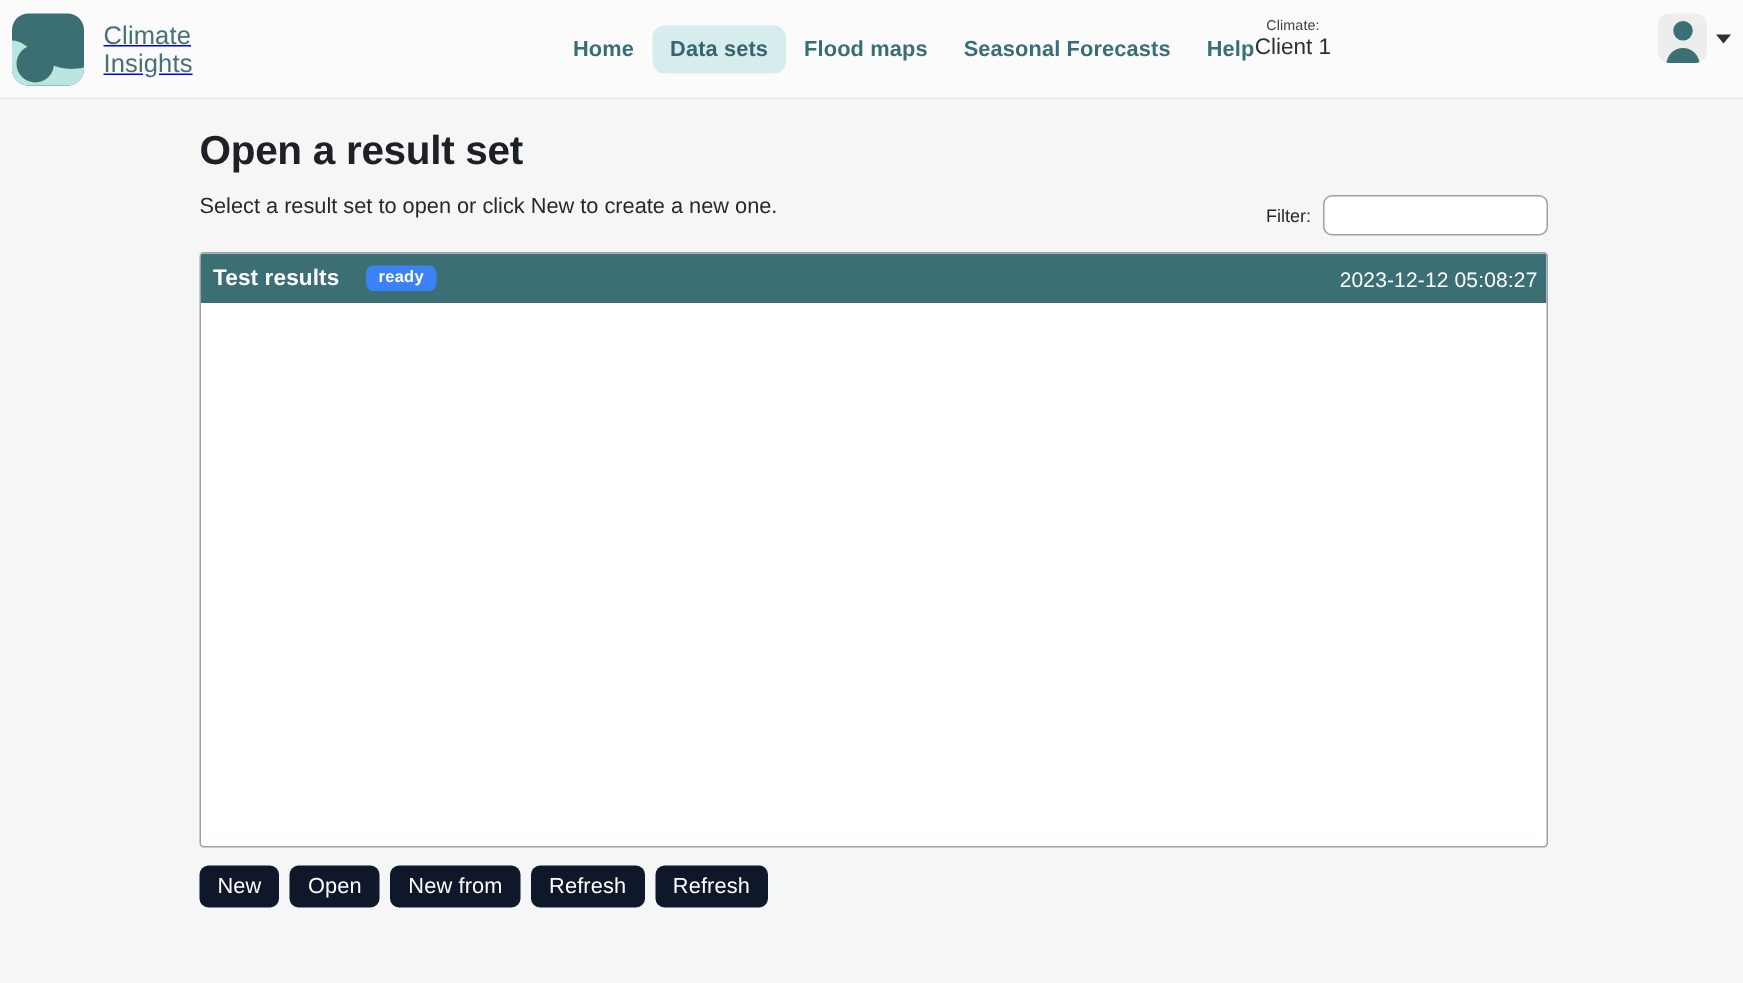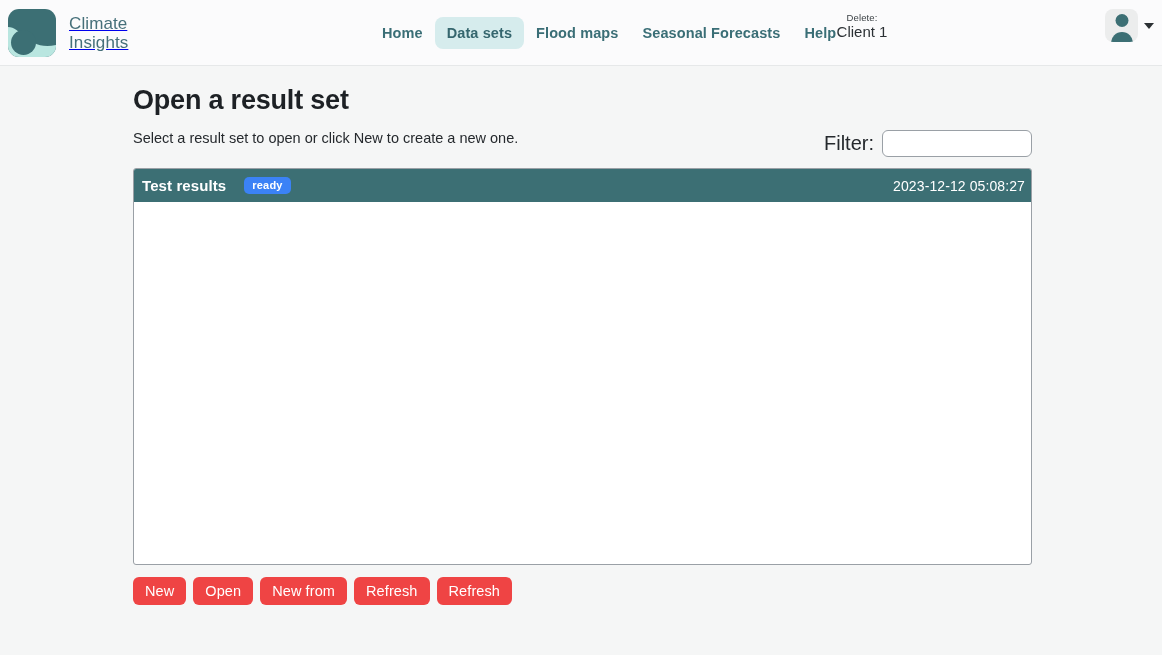--- a/index.html
+++ b/index.html
@@ -175,21 +175,21 @@
     font-size: 14.5px;
     color: #25292d;
   }
   .filter-group {
     margin-left: auto;
     display: flex;
     align-items: center;
     gap: 8px;
   }
   .filter-label {
-    font-size: 20px;
+    font-size: 12px;
     color: #25292d;
   }
   .filter-input {
     width: 150px;
     height: 27px;
     border: 1px solid #9aa0a6;
     border-radius: 6px;
     background: #ffffff;
     padding: 0 6px;
     font-family: "Liberation Sans", sans-serif;
@@ -241,21 +241,21 @@
     text-align: center;
   }
 
   
   .actions {
     margin-top: 12px;
     display: flex;
     gap: 7px;
   }
   .btn {
-    background: #ef4444;
+    background: #0f172a;
     color: #ffffff;
     border: none;
     border-radius: 6px;
     font-family: "Liberation Sans", sans-serif;
     font-size: 14.5px;
     height: 28px;
     padding: 0 12px;
     cursor: pointer;
     letter-spacing: .1px;
   }
@@ -280,21 +280,21 @@
 
   <nav class="main-nav">
     <a class="nav-link" href="#">Home</a>
     <a class="nav-link is-active" href="#">Data sets</a>
     <a class="nav-link" href="#">Flood maps</a>
     <a class="nav-link" href="#">Seasonal Forecasts</a>
     <a class="nav-link" href="#">Help</a>
   </nav>
 
   <div class="project-block">
-    <div class="project-caption">Delete:</div>
+    <div class="project-caption">Climate:</div>
     <div class="project-value">Client 1</div>
   </div>
 
   <div class="user-area">
     <span class="avatar">
       <span class="head"></span>
       <span class="body"></span>
     </span>
     <span class="caret"></span>
   </div>

